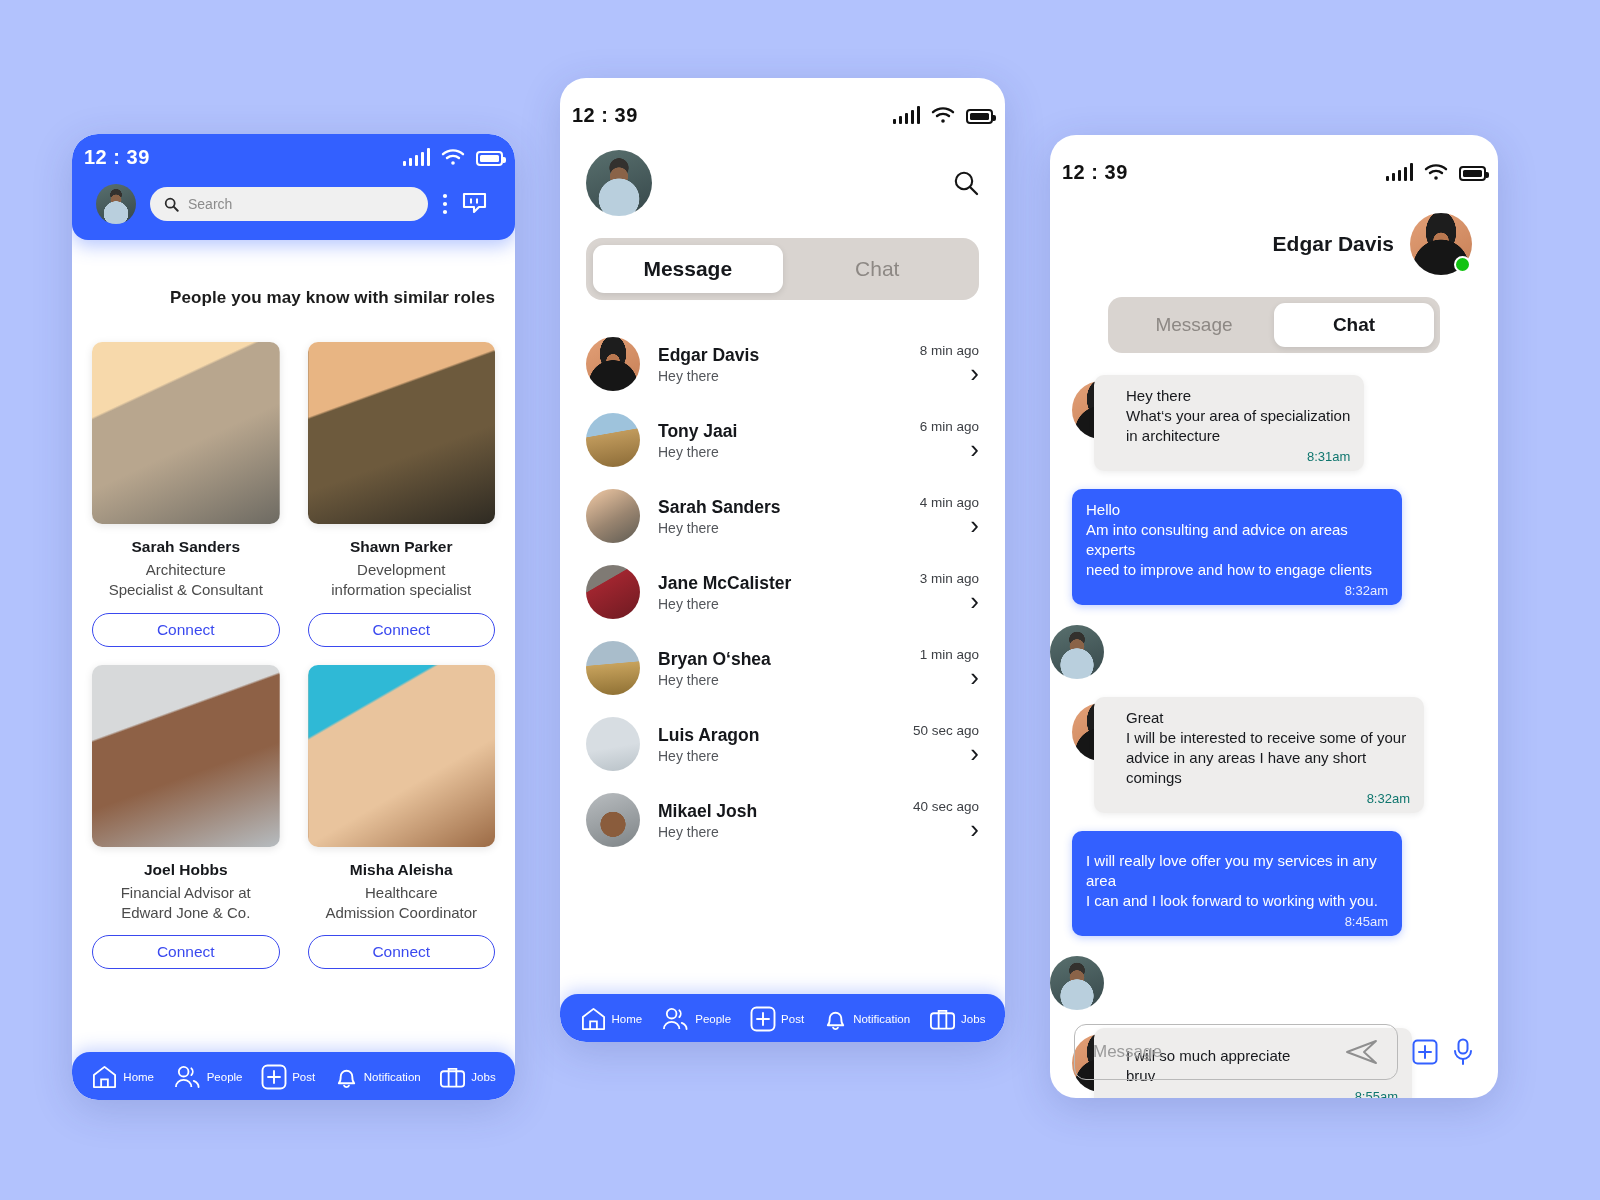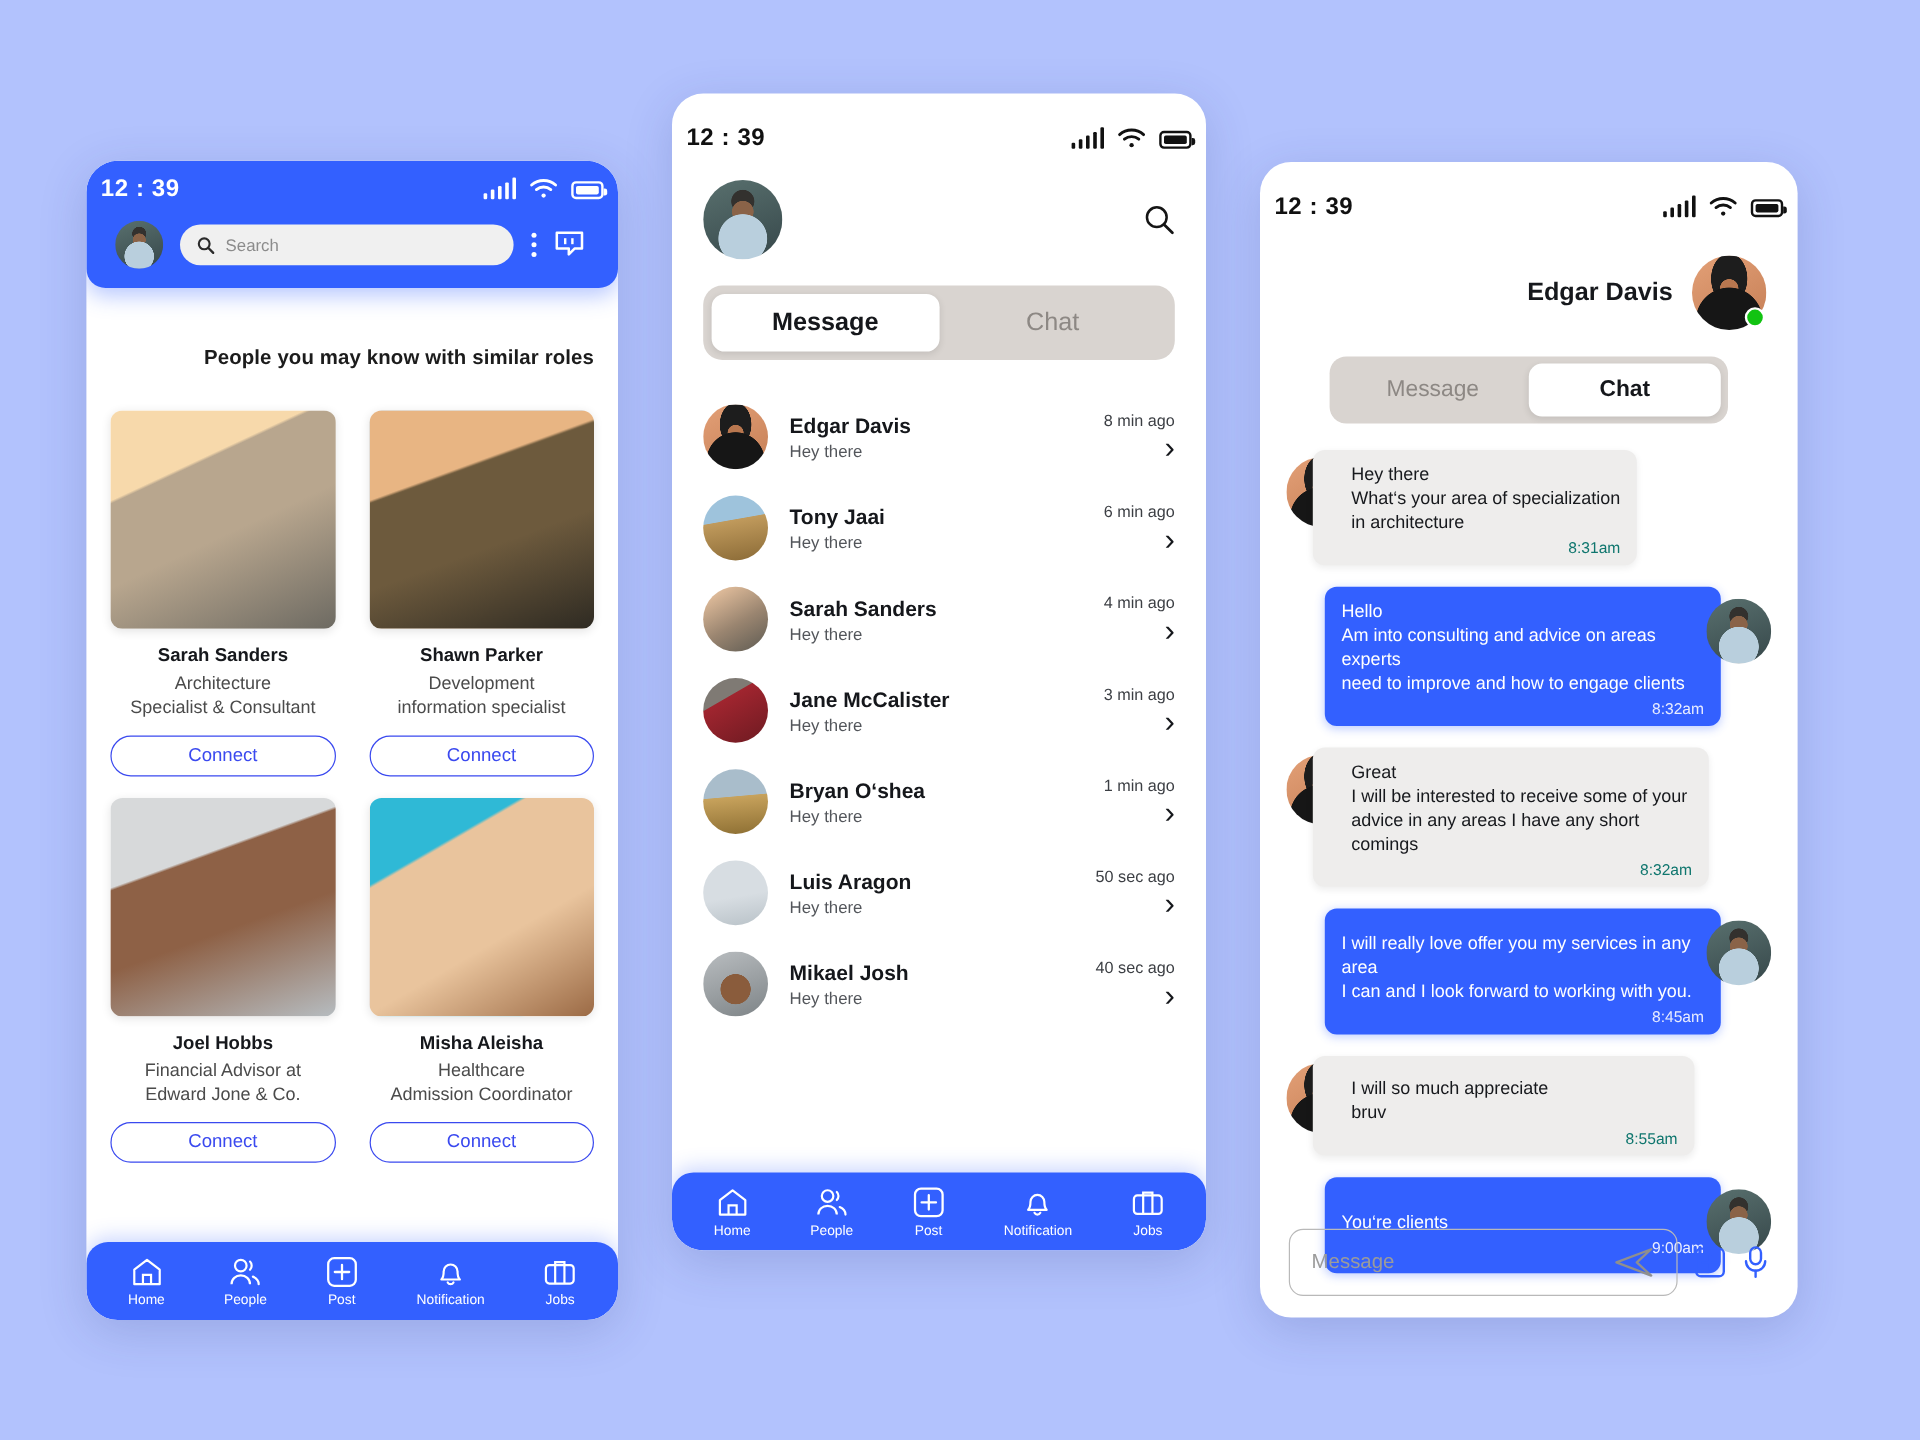--- a/index.html
+++ b/index.html
@@ -104,21 +104,21 @@
 
   
   .bottomnav {
     position:absolute; left: 0; right: 0; bottom: 0;
     background: #3360ff; color:#fff;
     border-radius: 18px 18px 26px 26px;
     display:flex; align-items:center; justify-content: space-around;
     padding: 12px 10px 10px;
     box-shadow: 0 -4px 16px rgba(51,96,255,.25);
   }
-  .navitem { display:flex; flex-direction:column; align-items:center; gap:5px; cursor:pointer; }
+  .navitem { display:flex; flex-direction:row; align-items:center; gap:5px; cursor:pointer; }
   .navitem span { font-size: 11.5px; }
 
   
   #phone2 { left: 560px; top: 78px; width: 445px; height: 964px; }
   .p2-top { padding: 0 26px; display:flex; align-items:center; justify-content:space-between; margin-top: 12px;}
   .segwrap { margin: 22px 26px 0; background:#d9d4d0; border-radius: 16px; padding: 7px; display:flex; }
   .seg { flex:1; text-align:center; padding: 12px 0; border-radius: 11px; font-size: 21px; cursor:pointer; }
   .seg.inactive { color:#8d8884; }
   .seg.active { background:#fff; color:#15171b; font-weight:bold; box-shadow: 0 2px 6px rgba(0,0,0,.10); }
 
@@ -139,21 +139,21 @@
     position:absolute; right: 1px; bottom: 2px; width: 17px; height: 17px;
     border-radius: 50%; background:#12c312; border: 2.5px solid #fff;
   }
   .segwrap3 { margin: 22px 58px 0; background:#d9d4d0; border-radius: 14px; padding: 6px; display:flex; }
   .seg3 { flex:1; text-align:center; padding: 11px 0; border-radius: 11px; font-size: 19px; cursor:pointer; }
   .seg3.inactive { color:#8d8884; }
   .seg3.active { background:#fff; color:#15171b; font-weight:bold; box-shadow: 0 2px 6px rgba(0,0,0,.10);}
 
   .chat { padding: 22px 22px 0; display:flex; flex-direction:column; gap: 18px; }
   .crow { display:flex; align-items:flex-start; gap: 10px; }
-  .crow.out { justify-content:flex-end; }
+  .crow.out { justify-content:flex-end;flex-direction:column; }
   .bubble {
     border-radius: 10px; padding: 11px 14px 6px; font-size: 15px; line-height: 1.33;
     position: relative; max-width: 330px;
   }
   .bubble.in { background:#eeedec; color:#17191d; box-shadow: 0 2px 6px rgba(0,0,0,.07); padding-left: 32px;}
   .bubble.out { background:#3360ff; color:#fff; box-shadow: 0 2px 8px rgba(51,96,255,.30); }
   .bubble .stamp { display:block; text-align:right; font-size: 13px; margin-top: 2px; }
   .bubble.in .stamp { color:#0f766e; }
   .bubble.out .stamp { color:#e8ecff; }
 

